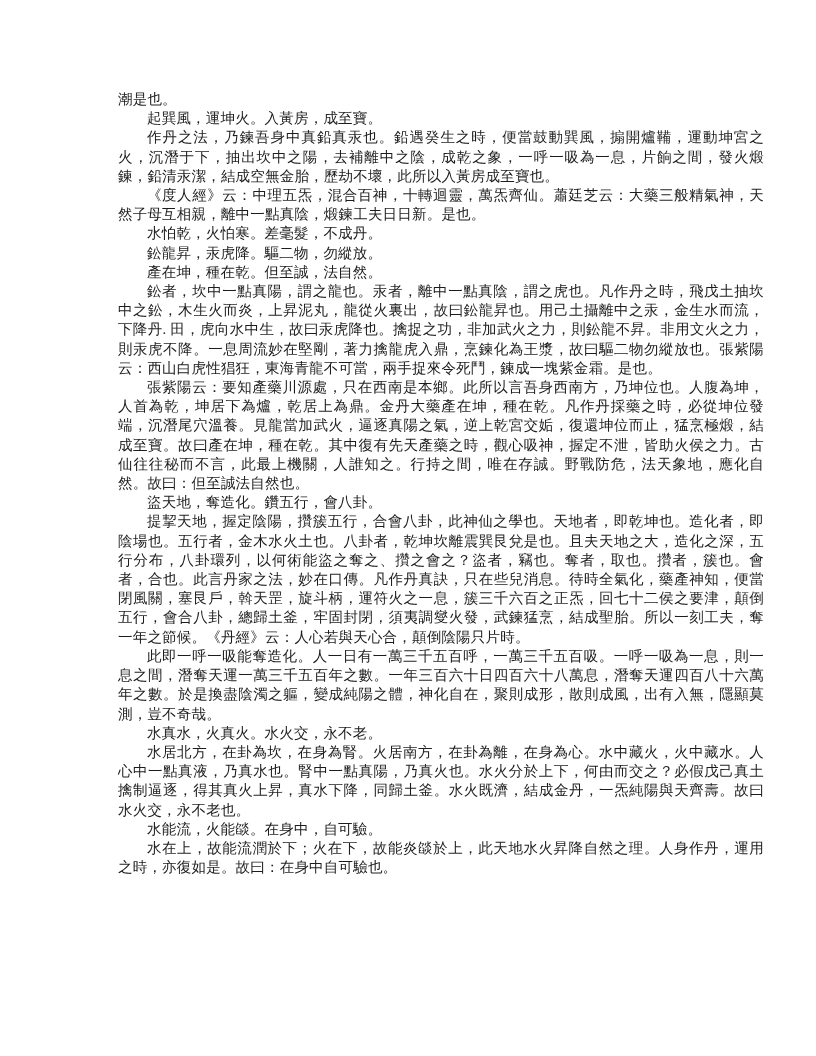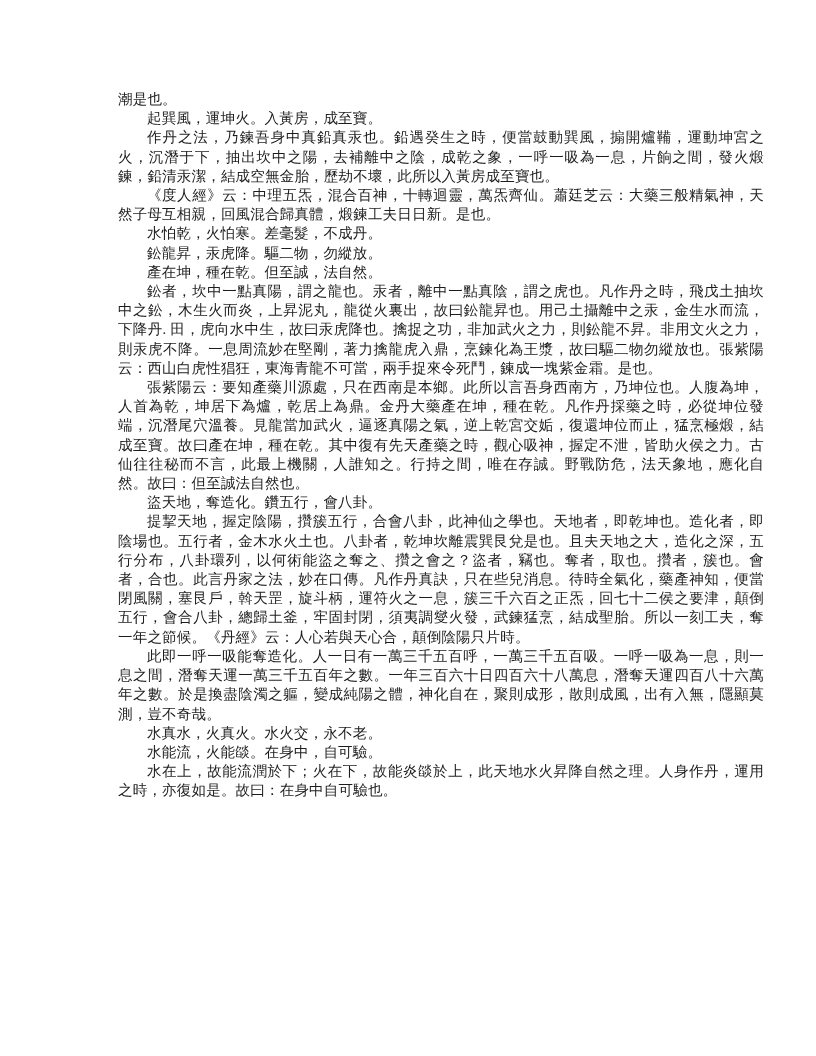--- a/index.html
+++ b/index.html
@@ -34,26 +34,27 @@
   }
 </style>
 </head>
 <body>
 
 <div class="page">
   <div class="text-block" id="text-block">
       <p>潮是也。</p>
       <p class="indent">起巽風，運坤火。入黃房，成至寶。</p>
       <p class="indent">作丹之法，乃鍊吾身中真鉛真汞也。鉛遇癸生之時，便當鼓動巽風，搧開爐鞴，運動坤宮之火，沉潛于下，抽出坎中之陽，去補離中之陰，成乾之象，一呼一吸為一息，片餉之間，發火煅鍊，鉛清汞潔，結成空無金胎，歷劫不壞，此所以入黃房成至寶也。</p>
-      <p class="indent">《度人經》云：中理五炁，混合百神，十轉迴靈，萬炁齊仙。蕭廷芝云：大藥三般精氣神，天然子母互相親，回風混合歸真體，煅鍊工夫日日新。是也。</p>
+      <p class="indent">《度人經》云：中理五炁，混合百神，十轉迴靈，萬炁齊仙。蕭廷芝云：大藥三般精氣神，天然子母互相親，離中一點真陰，煅鍊工夫日日新。是也。</p>
       <p class="indent">水怕乾，火怕寒。差毫髮，不成丹。</p>
       <p class="indent">鈆龍昇，汞虎降。驅二物，勿縱放。</p>
       <p class="indent">產在坤，種在乾。但至誠，法自然。</p>
       <p class="indent">鈆者，坎中一點真陽，謂之龍也。汞者，離中一點真陰，謂之虎也。凡作丹之時，飛戊土抽坎中之鈆，木生火而炎，上昇泥丸，龍從火裏出，故曰鈆龍昇也。用己土攝離中之汞，金生水而流，下降丹. 田，虎向水中生，故曰汞虎降也。擒捉之功，非加武火之力，則鈆龍不昇。非用文火之力，則汞虎不降。一息周流妙在堅剛，著力擒龍虎入鼎，烹鍊化為王漿，故曰驅二物勿縱放也。張紫陽云：西山白虎性猖狂，東海青龍不可當，兩手捉來令死鬥，鍊成一塊紫金霜。是也。</p>
       <p class="indent">張紫陽云：要知產藥川源處，只在西南是本鄉。此所以言吾身西南方，乃坤位也。人腹為坤，人首為乾，坤居下為爐，乾居上為鼎。金丹大藥產在坤，種在乾。凡作丹採藥之時，必從坤位發端，沉潛尾穴溫養。見龍當加武火，逼逐真陽之氣，逆上乾宮交姤，復還坤位而止，猛烹極煅，結成至寶。故曰產在坤，種在乾。其中復有先天產藥之時，觀心吸神，握定不泄，皆助火侯之力。古仙往往秘而不言，此最上機關，人誰知之。行持之間，唯在存誠。野戰防危，法天象地，應化自然。故曰：但至誠法自然也。</p>
       <p class="indent">盜天地，奪造化。鑽五行，會八卦。</p>
       <p class="indent">提挈天地，握定陰陽，攢簇五行，合會八卦，此神仙之學也。天地者，即乾坤也。造化者，即陰場也。五行者，金木水火土也。八卦者，乾坤坎離震巽艮兌是也。且夫天地之大，造化之深，五行分布，八卦環列，以何術能盜之奪之、攢之會之？盜者，竊也。奪者，取也。攢者，簇也。會者，合也。此言丹家之法，妙在口傳。凡作丹真訣，只在些兒消息。待時全氣化，藥產神知，便當閉風關，塞艮戶，斡天罡，旋斗柄，運符火之一息，簇三千六百之正炁，回七十二侯之要津，顛倒五行，會合八卦，總歸土釜，牢固封閉，須夷調燮火發，武鍊猛烹，結成聖胎。所以一刻工夫，奪一年之節候。《丹經》云：人心若與天心合，顛倒陰陽只片時。</p>
       <p class="indent">此即一呼一吸能奪造化。人一日有一萬三千五百呼，一萬三千五百吸。一呼一吸為一息，則一息之間，潛奪天運一萬三千五百年之數。一年三百六十日四百六十八萬息，潛奪天運四百八十六萬年之數。於是換盡陰濁之軀，變成純陽之體，神化自在，聚則成形，散則成風，出有入無，隱顯莫測，豈不奇哉。</p>
       <p class="indent">水真水，火真火。水火交，永不老。</p>
+      <p class="indent">水居北方，在卦為坎，在身為腎。火居南方，在卦為離，在身為心。水中藏火，火中藏水。人心中一點真液，乃真水也。腎中一點真陽，乃真火也。水火分於上下，何由而交之？必假戊己真土擒制逼逐，得其真火上昇，真水下降，同歸土釜。水火既濟，結成金丹，一炁純陽與天齊壽。故曰水火交，永不老也。</p>
       <p class="indent">水能流，火能燄。在身中，自可驗。</p>
       <p class="indent">水在上，故能流潤於下；火在下，故能炎燄於上，此天地水火昇降自然之理。人身作丹，運用之時，亦復如是。故曰：在身中自可驗也。</p>
     </div>
 </div>
 
 </body></html>

